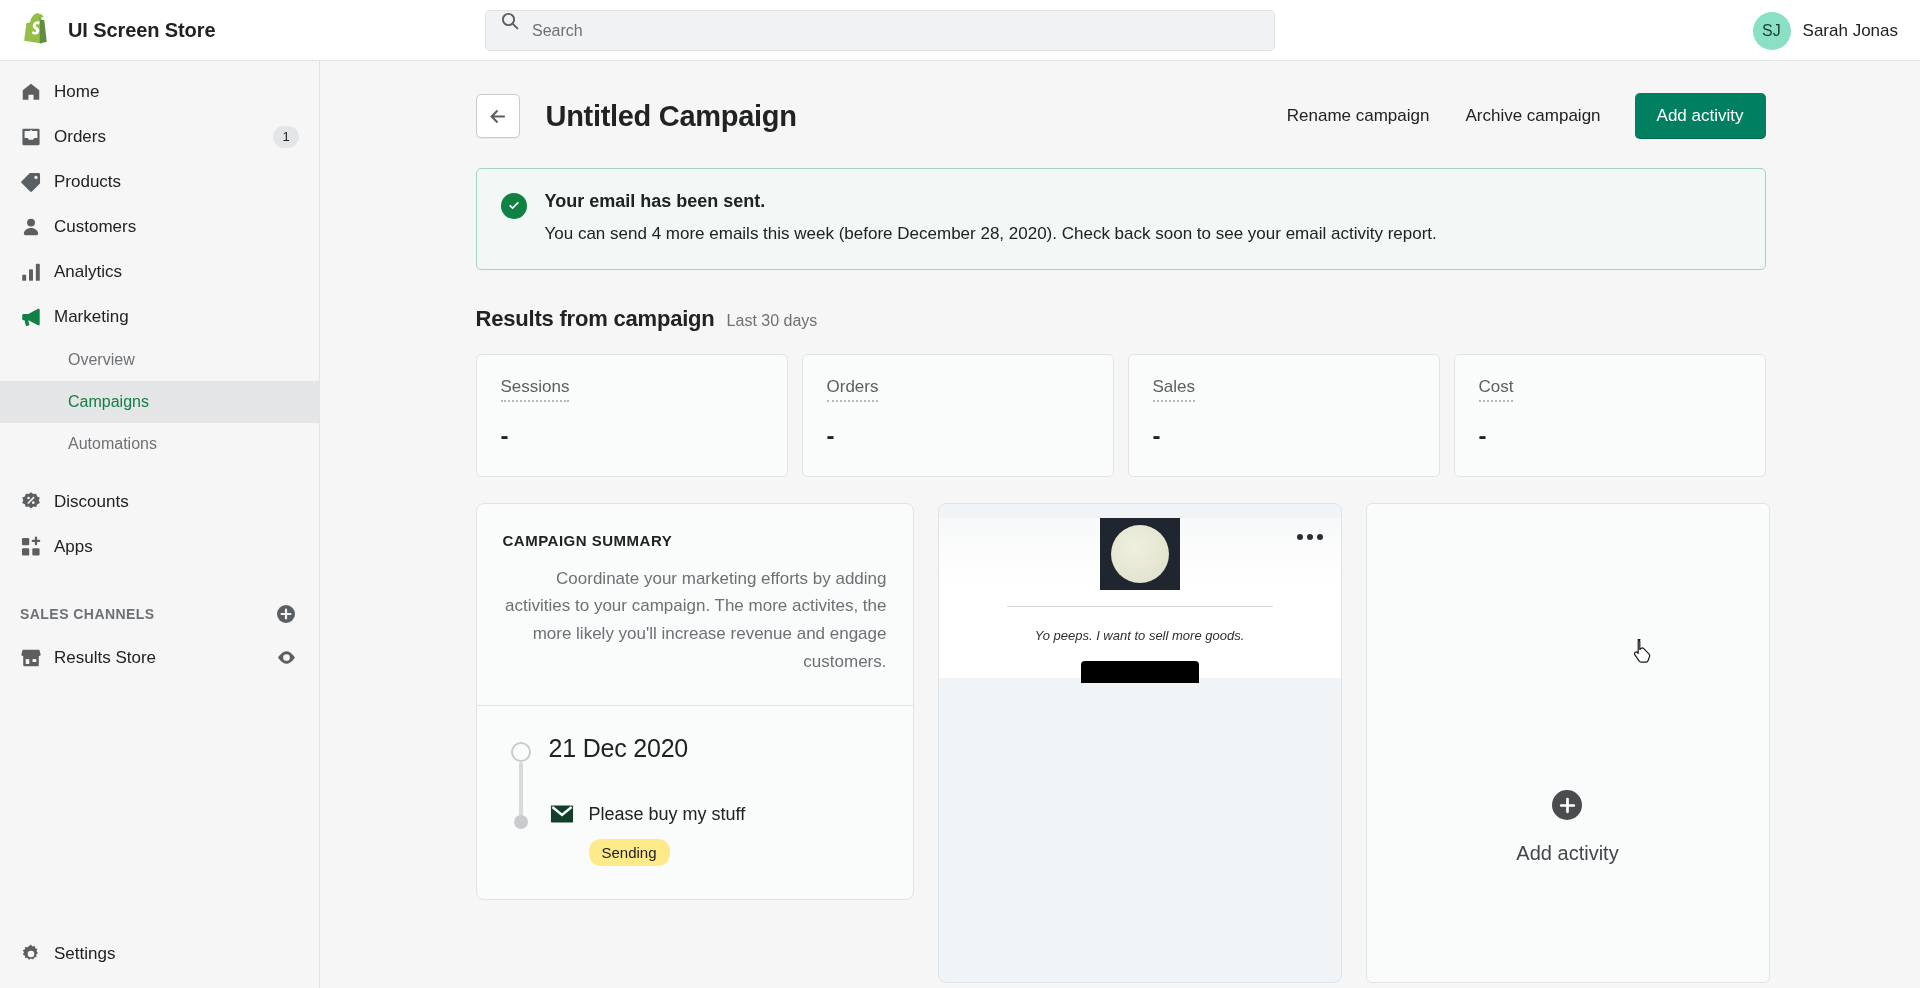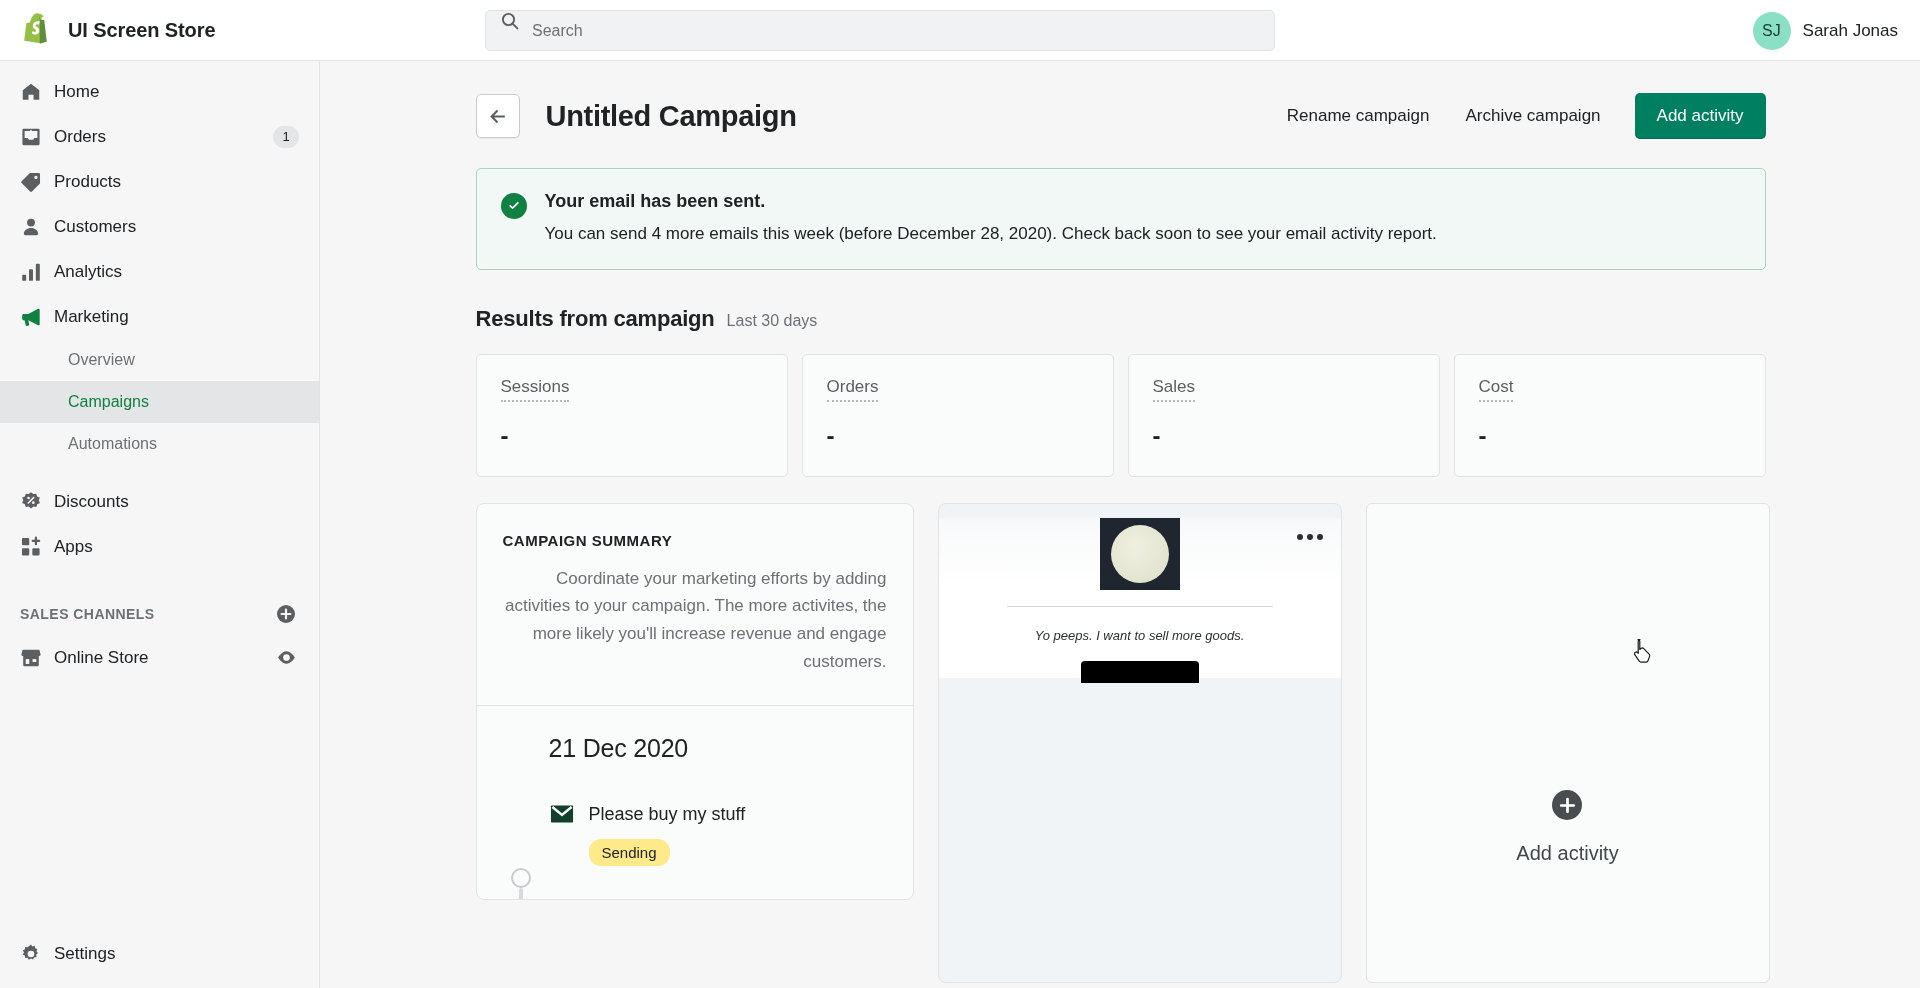--- a/index.html
+++ b/index.html
@@ -213,21 +213,21 @@
     background: #fafbfb; border: 1px solid #e1e3e5;
     border-radius: 8px; overflow: hidden; min-height: 397px;
   }
   .summary-top { padding: 28px 26px 30px 26px; }
   .summary-kicker {
     font-size: 15px; font-weight: 700; color: #202223;
     letter-spacing: 0.5px; margin-bottom: 16px;
   }
   .summary-body { font-size: 17px; color: #6d7175; line-height: 1.63; text-align: right; }
   .summary-divider { height: 1px; background: #e1e3e5; }
-  .summary-bottom { padding: 28px 26px 30px 26px; display: flex; gap: 0; align-items: flex-end; }
+  .summary-bottom { padding: 28px 26px 30px 26px; display: flex; gap: 0; }
   .timeline {
     width: 46px; flex: 0 0 46px; position: relative; padding-top: 6px;
   }
   .tl-ring {
     width: 20px; height: 20px; border-radius: 50%;
     border: 2px solid #c9cccf; background: #fafbfb;
     position: absolute; left: 8px; top: 8px;
   }
   .tl-line {
     position: absolute; left: 16px; top: 28px;
@@ -455,21 +455,21 @@
     </div>
 
     <div class="nav-item">
       <span class="nav-icon">
         <svg viewBox="0 0 20 20">
             <path d="M2.4 2.4h15.2l1.1 4.2c.2.8-.4 1.6-1.2 1.6h-.4v8.2c0 .7-.5 1.2-1.2 1.2H4.1c-.7 0-1.2-.5-1.2-1.2V8.2h-.4c-.8 0-1.4-.8-1.2-1.6z"></path>
             <rect x="5.2" y="11" width="3.2" height="4.4" fill="#f6f6f7"></rect>
             <rect x="11.4" y="11" width="3.4" height="2.6" fill="#f6f6f7"></rect>
           </svg>
       </span>
-      <span class="nav-label">Online Store</span>
+      <span class="nav-label">Results Store</span>
       <span class="trailing-eye">
         <svg viewBox="0 0 20 20">
             <path d="M10 4C5.6 4 2 10 2 10s3.6 6 8 6 8-6 8-6-3.6-6-8-6zm0 9.2A3.2 3.2 0 1110 6.8a3.2 3.2 0 010 6.4z"></path>
             <circle cx="10" cy="10" r="1.7" fill="#f6f6f7"></circle>
           </svg>
       </span>
     </div>
 
   </div>
 

